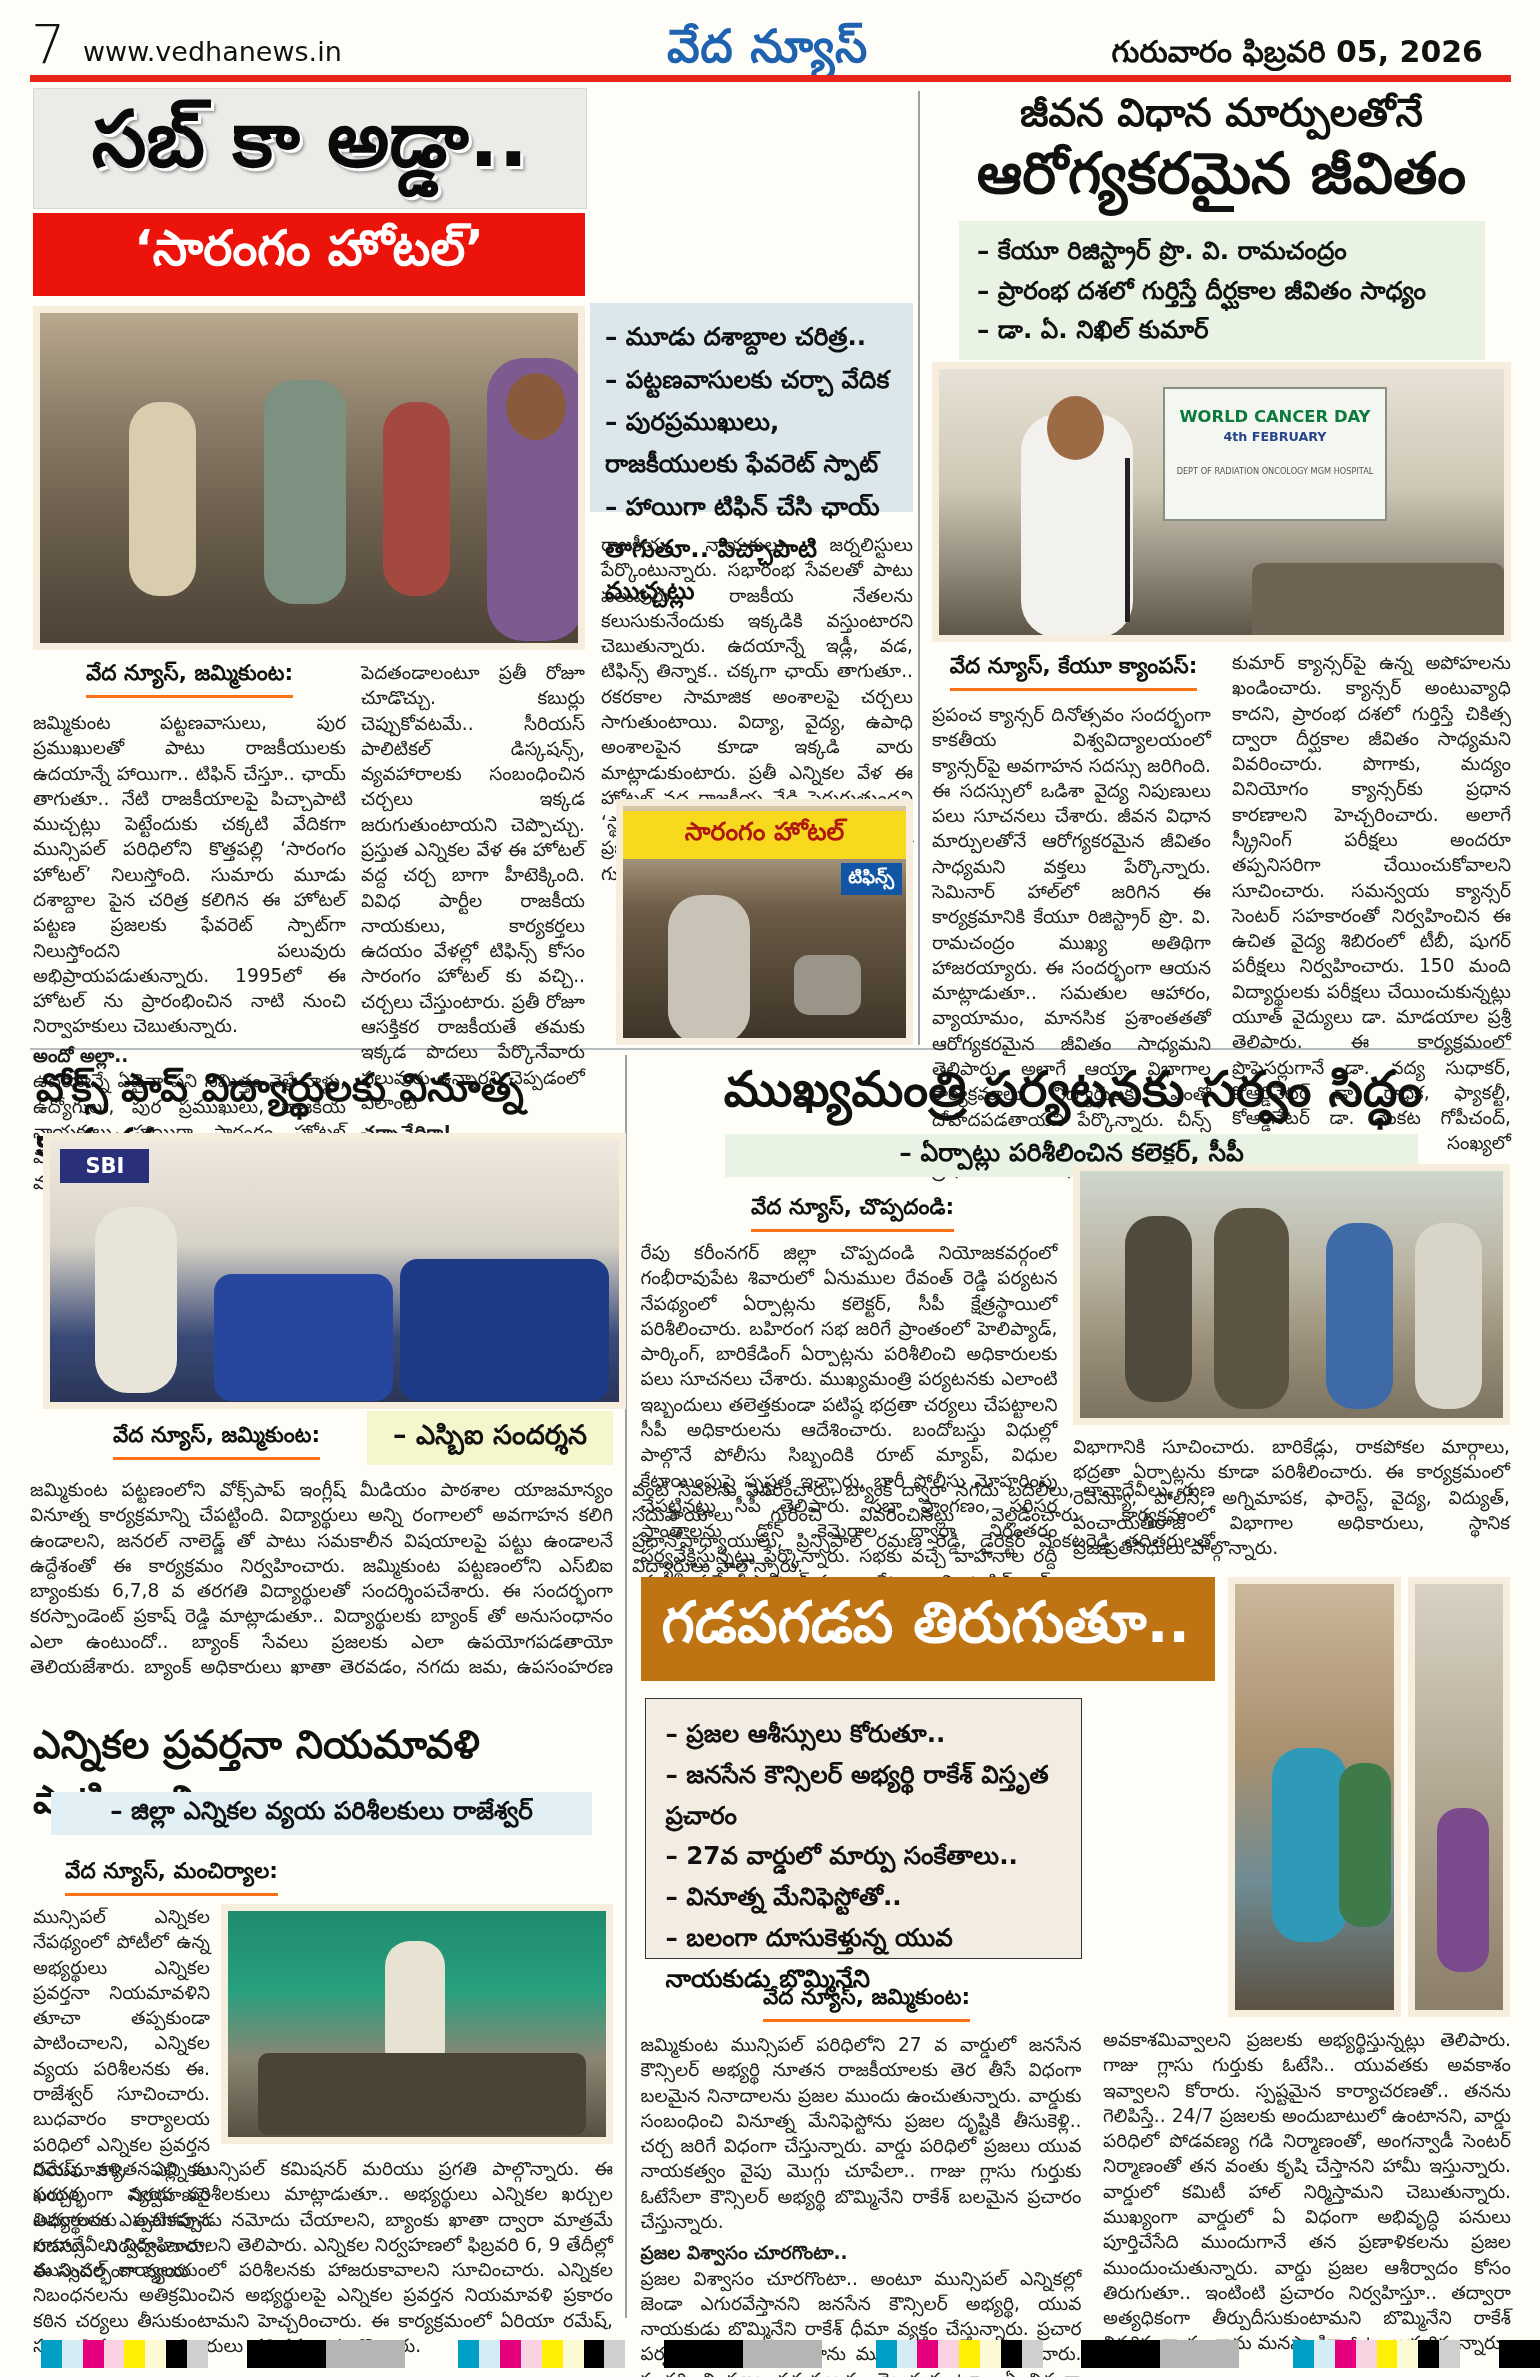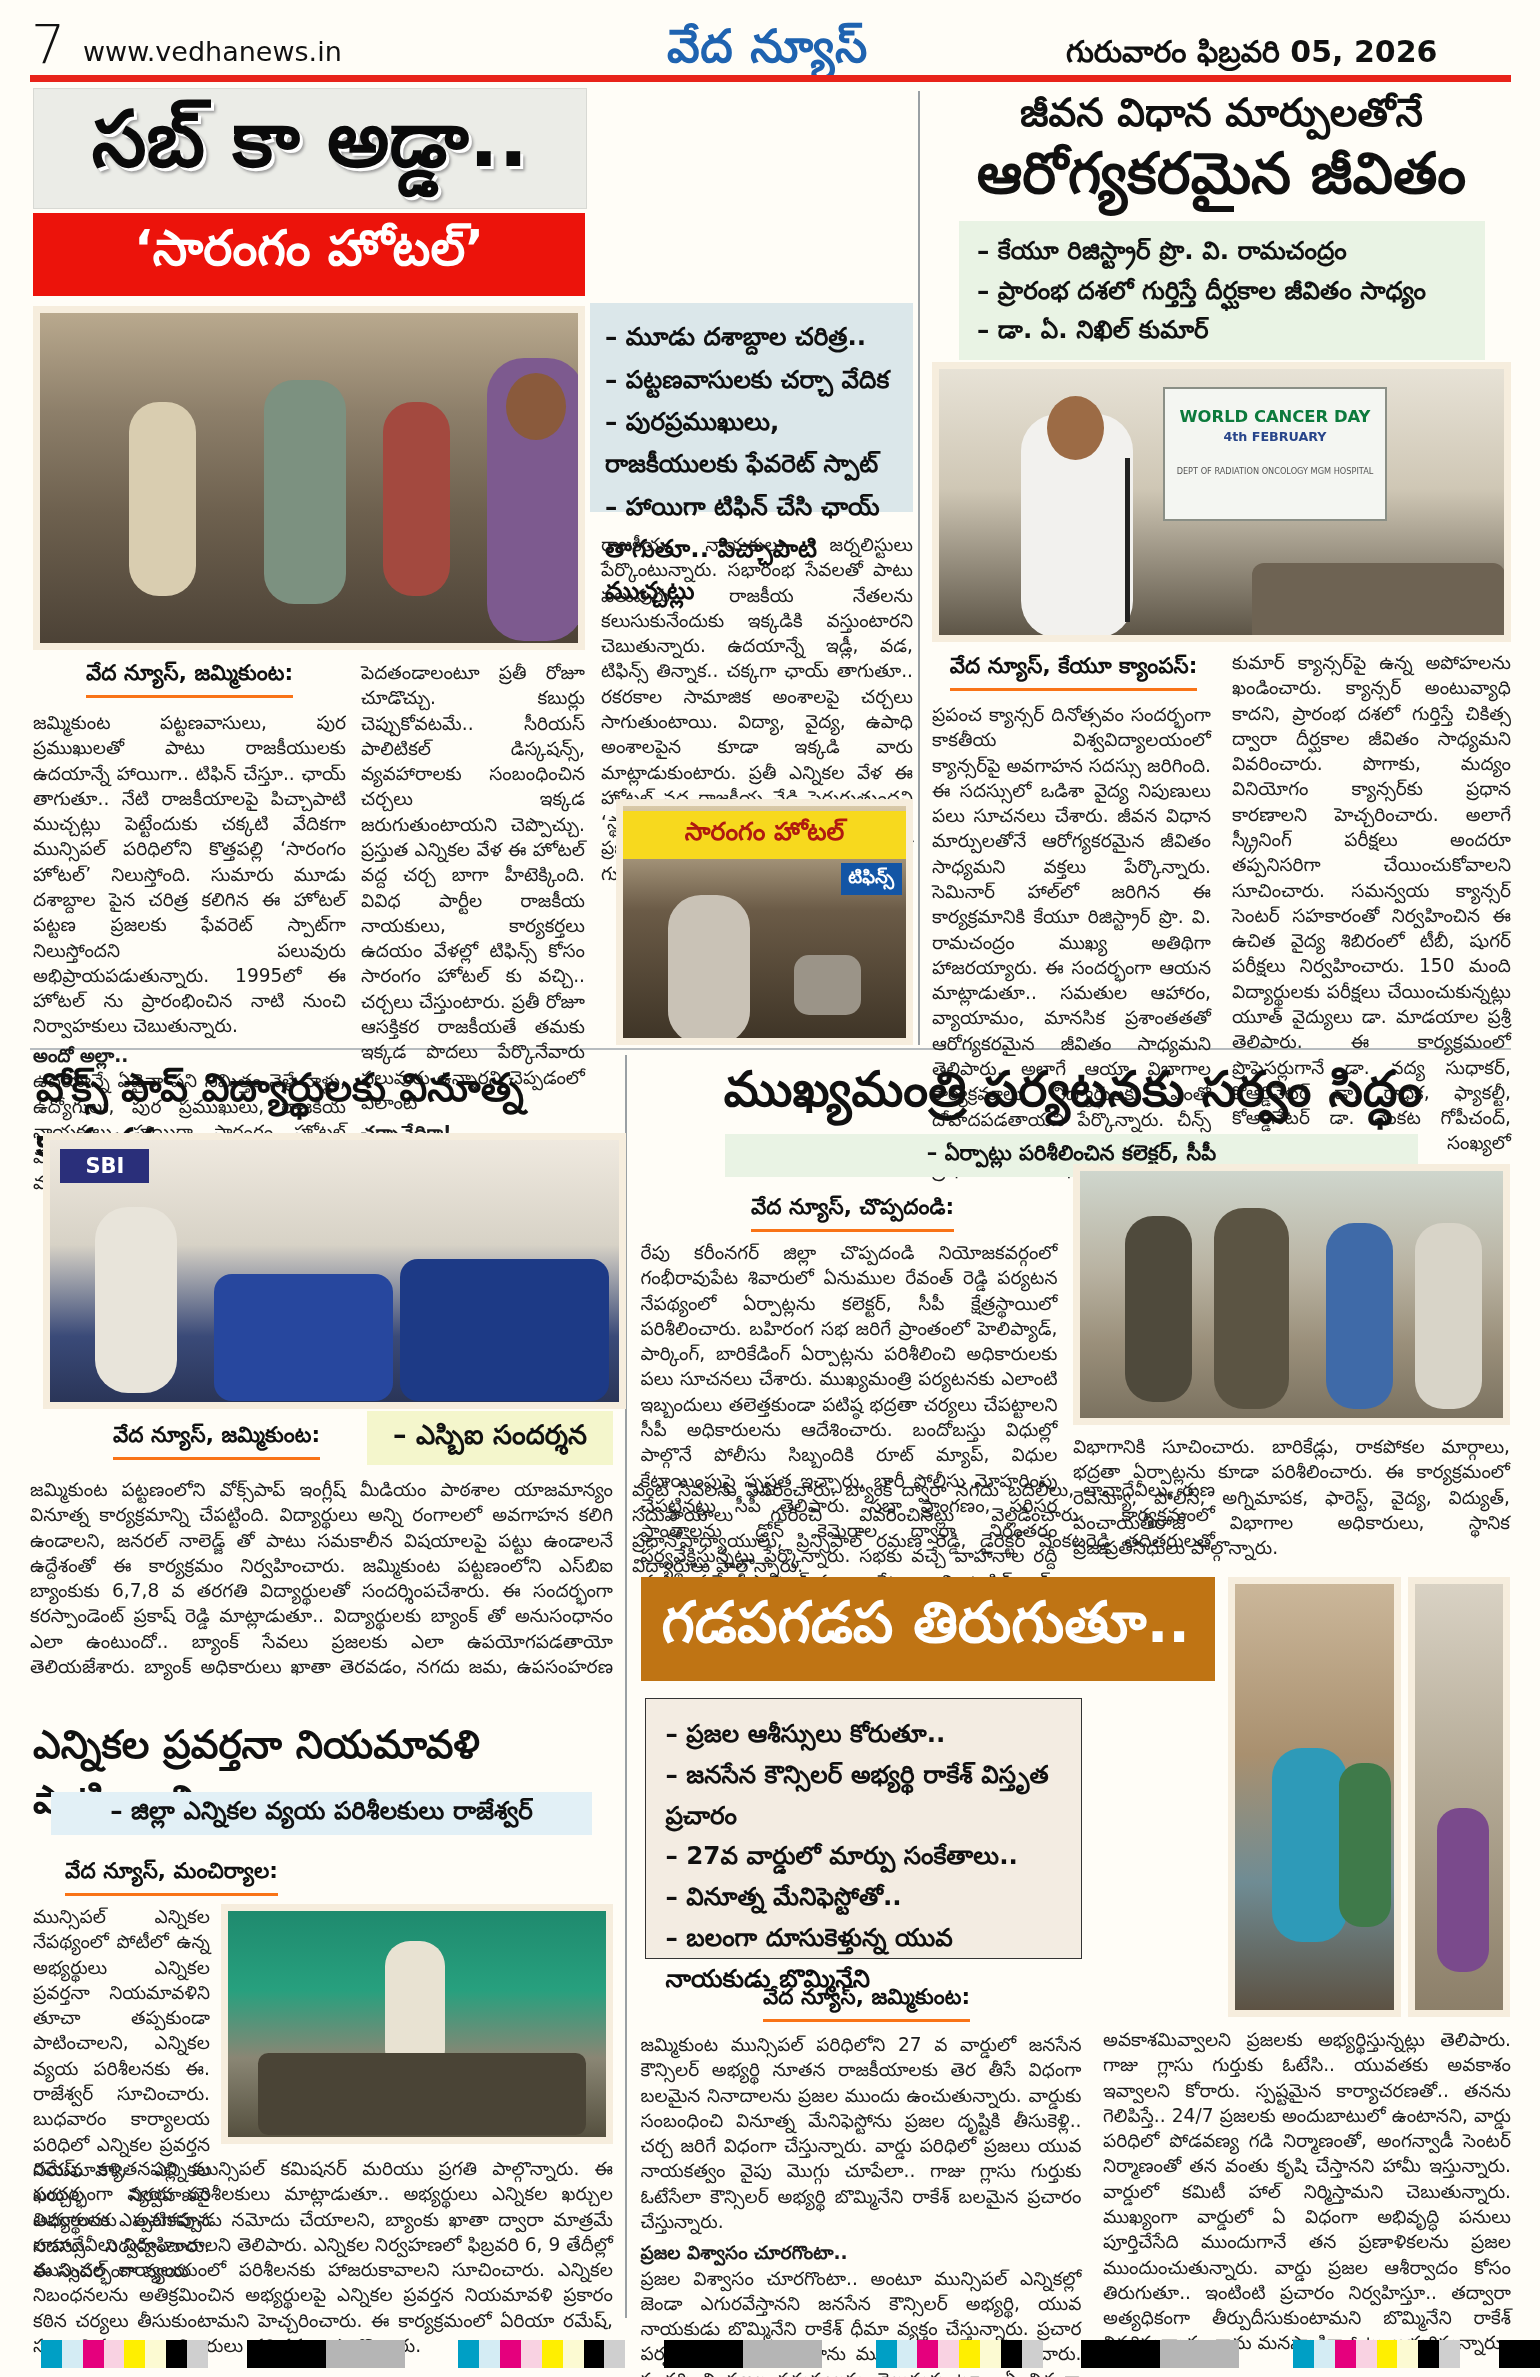--- a/index.html
+++ b/index.html
@@ -20,21 +20,21 @@
   .bullets{font-weight:bold;line-height:1.72;}
   .figure-shape{position:absolute;border-radius:50%;}
 </style>
 </head>
 <body>
 
 <div class="abs" style="left:0;top:0;width:1541px;height:83px;">
   <div class="abs" style="left:31px;top:13.4px;font-size:54px;font-weight:300;color:#111;">7</div>
   <div class="abs" style="left:83px;top:36px;font-size:27px;color:#111;">www.vedhanews.in</div>
   <div class="abs" style="left:611px;top:19.4px;width:313px;text-align:center;font-size:46px;font-weight:800;color:#1f63b0;letter-spacing:0.7px;">వేద న్యూస్</div>
-  <div class="abs" style="left:1066px;top:34px;width:417px;text-align:left;font-size:30px;font-weight:700;color:#111;">గురువారం ఫిబ్రవరి 05, 2026</div>
+  <div class="abs" style="left:1066px;top:34px;width:417px;text-align:right;font-size:30px;font-weight:700;color:#111;">గురువారం ఫిబ్రవరి 05, 2026</div>
   <div class="abs" style="left:30px;top:75px;width:1481px;height:6.7px;background:#e8231a;"></div>
 </div>
 
 <div class="abs vrule" style="left:918px;top:91px;height:954px;"></div>
 <div class="abs hrule" style="left:30px;top:1048px;width:1481px;"></div>
 <div class="abs vrule" style="left:625px;top:1055px;height:1263px;"></div>
 
 <div class="abs" style="left:30px;top:85px;width:883px;height:961px;">
   <div class="abs" style="left:3px;top:128px;width:552px;height:83px;background:#ec130b;display:flex;align-items:center;justify-content:center;">
     <span style="color:#fff;font-size:49px;font-weight:800;">‘సారంగం హోటల్’</span>
@@ -142,21 +142,21 @@
     <span style="font-size:27px;font-weight:700;">– ఎస్బిఐ సందర్శన</span>
   </div>
   <div class="bodytext abs" style="left:0;top:422px;width:583px;height:216px;column-count:1;">
     <span>జమ్మికుంట పట్టణంలోని వోక్స్‌పాప్ ఇంగ్లీష్ మీడియం పాఠశాల యాజమాన్యం వినూత్న కార్యక్రమాన్ని చేపట్టింది. విద్యార్థులు అన్ని రంగాలలో అవగాహన కలిగి ఉండాలని, జనరల్ నాలెడ్జ్ తో పాటు సమకాలీన విషయాలపై పట్టు ఉండాలనే ఉద్దేశంతో ఈ కార్యక్రమం నిర్వహించారు. జమ్మికుంట పట్టణంలోని ఎస్‌బిఐ బ్యాంకుకు 6,7,8 వ తరగతి విద్యార్థులతో సందర్శింపచేశారు. ఈ సందర్భంగా కరస్పాండెంట్ ప్రకాష్ రెడ్డి మాట్లాడుతూ.. విద్యార్థులకు బ్యాంక్ తో అనుసంధానం ఎలా ఉంటుందో.. బ్యాంక్ సేవలు ప్రజలకు ఎలా ఉపయోగపడతాయో తెలియజేశారు. బ్యాంక్ అధికారులు ఖాతా తెరవడం, నగదు జమ, ఉపసంహరణ వంటి సేవలను వివరించారు. బ్యాంక్ ద్వారా నగదు బదిలీలు, లావాదేవీలు, రుణ సదుపాయాలు గురించి వివరించినట్లు వెల్లడించారు. కార్యక్రమంలో ప్రధానోపాధ్యాయులు, ప్రిన్సిపాల్ రమణ రెడ్డి, డైరెక్టర్ వెంకటరెడ్డి తదితరులతో విద్యార్థులు పాల్గొన్నారు.</span>
   </div>
 </div>
 
 <div class="abs" style="left:636px;top:1055px;width:874px;height:492px;">
   <div class="abs" style="left:0;top:6px;width:874px;text-align:center;font-size:49px;font-weight:800;">ముఖ్యమంత్రి పర్యటనకు సర్వం సిద్ధం</div>
   <div class="abs" style="left:89px;top:79px;width:693px;height:43px;background:#e9f3e4;display:flex;align-items:center;justify-content:center;">
-    <span style="font-size:21px;font-weight:700;">– ఏర్పాట్లు పరిశీలించిన కలెక్టర్, సీపీ</span>
+    <span style="font-size:25px;font-weight:700;">– ఏర్పాట్లు పరిశీలించిన కలెక్టర్, సీపీ</span>
   </div>
   <div class="dateline abs" style="left:75px;top:139px;width:283px;">
     <span>వేద న్యూస్, చొప్పదండి:</span>
   </div>
   <div class="bodytext abs" style="left:4.5px;top:185px;width:417px;height:298px;">
     <span>రేపు కరీంనగర్ జిల్లా చొప్పదండి నియోజకవర్గంలో గంభీరావుపేట శివారులో ఏనుముల రేవంత్ రెడ్డి పర్యటన నేపథ్యంలో ఏర్పాట్లను కలెక్టర్, సీపీ క్షేత్రస్థాయిలో పరిశీలించారు. బహిరంగ సభ జరిగే ప్రాంతంలో హెలిప్యాడ్, పార్కింగ్, బారికేడింగ్ ఏర్పాట్లను పరిశీలించి అధికారులకు పలు సూచనలు చేశారు. ముఖ్యమంత్రి పర్యటనకు ఎలాంటి ఇబ్బందులు తలెత్తకుండా పటిష్ఠ భద్రతా చర్యలు చేపట్టాలని సీపీ అధికారులను ఆదేశించారు. బందోబస్తు విధుల్లో పాల్గొనే పోలీసు సిబ్బందికి రూట్ మ్యాప్, విధుల కేటాయింపుపై స్పష్టత ఇచ్చారు. భారీ పోలీసు మోహరింపు చేపట్టినట్లు సీపీ తెలిపారు. సభా ప్రాంగణం, పరిసర ప్రాంతాలను డ్రోన్ కెమెరాల ద్వారా నిరంతరం పర్యవేక్షిస్తున్నట్లు పేర్కొన్నారు. సభకు వచ్చే వాహనాల రద్దీ దృష్ట్యా ప్రత్యేక పార్కింగ్ స్థలాలు కేటాయించి, ట్రాఫిక్ జామ్ లేకుండా ముందుగా ప్రణాళికలు అమలు చేయాలని ట్రాఫిక్</span>
   </div>
   <div class="abs photo" style="left:437px;top:109px;width:437px;height:261px;background:linear-gradient(180deg,#cfd6cd 0%,#b9b3a2 40%,#9a8f7a 70%,#7b7260 100%);">
     <div class="figure-shape" style="left:45px;top:45px;width:67px;height:186px;border-radius:28px;background:#4f4a3c;"></div>
     <div class="figure-shape" style="left:134px;top:37px;width:75px;height:201px;border-radius:30px;background:#5b5443;"></div>

